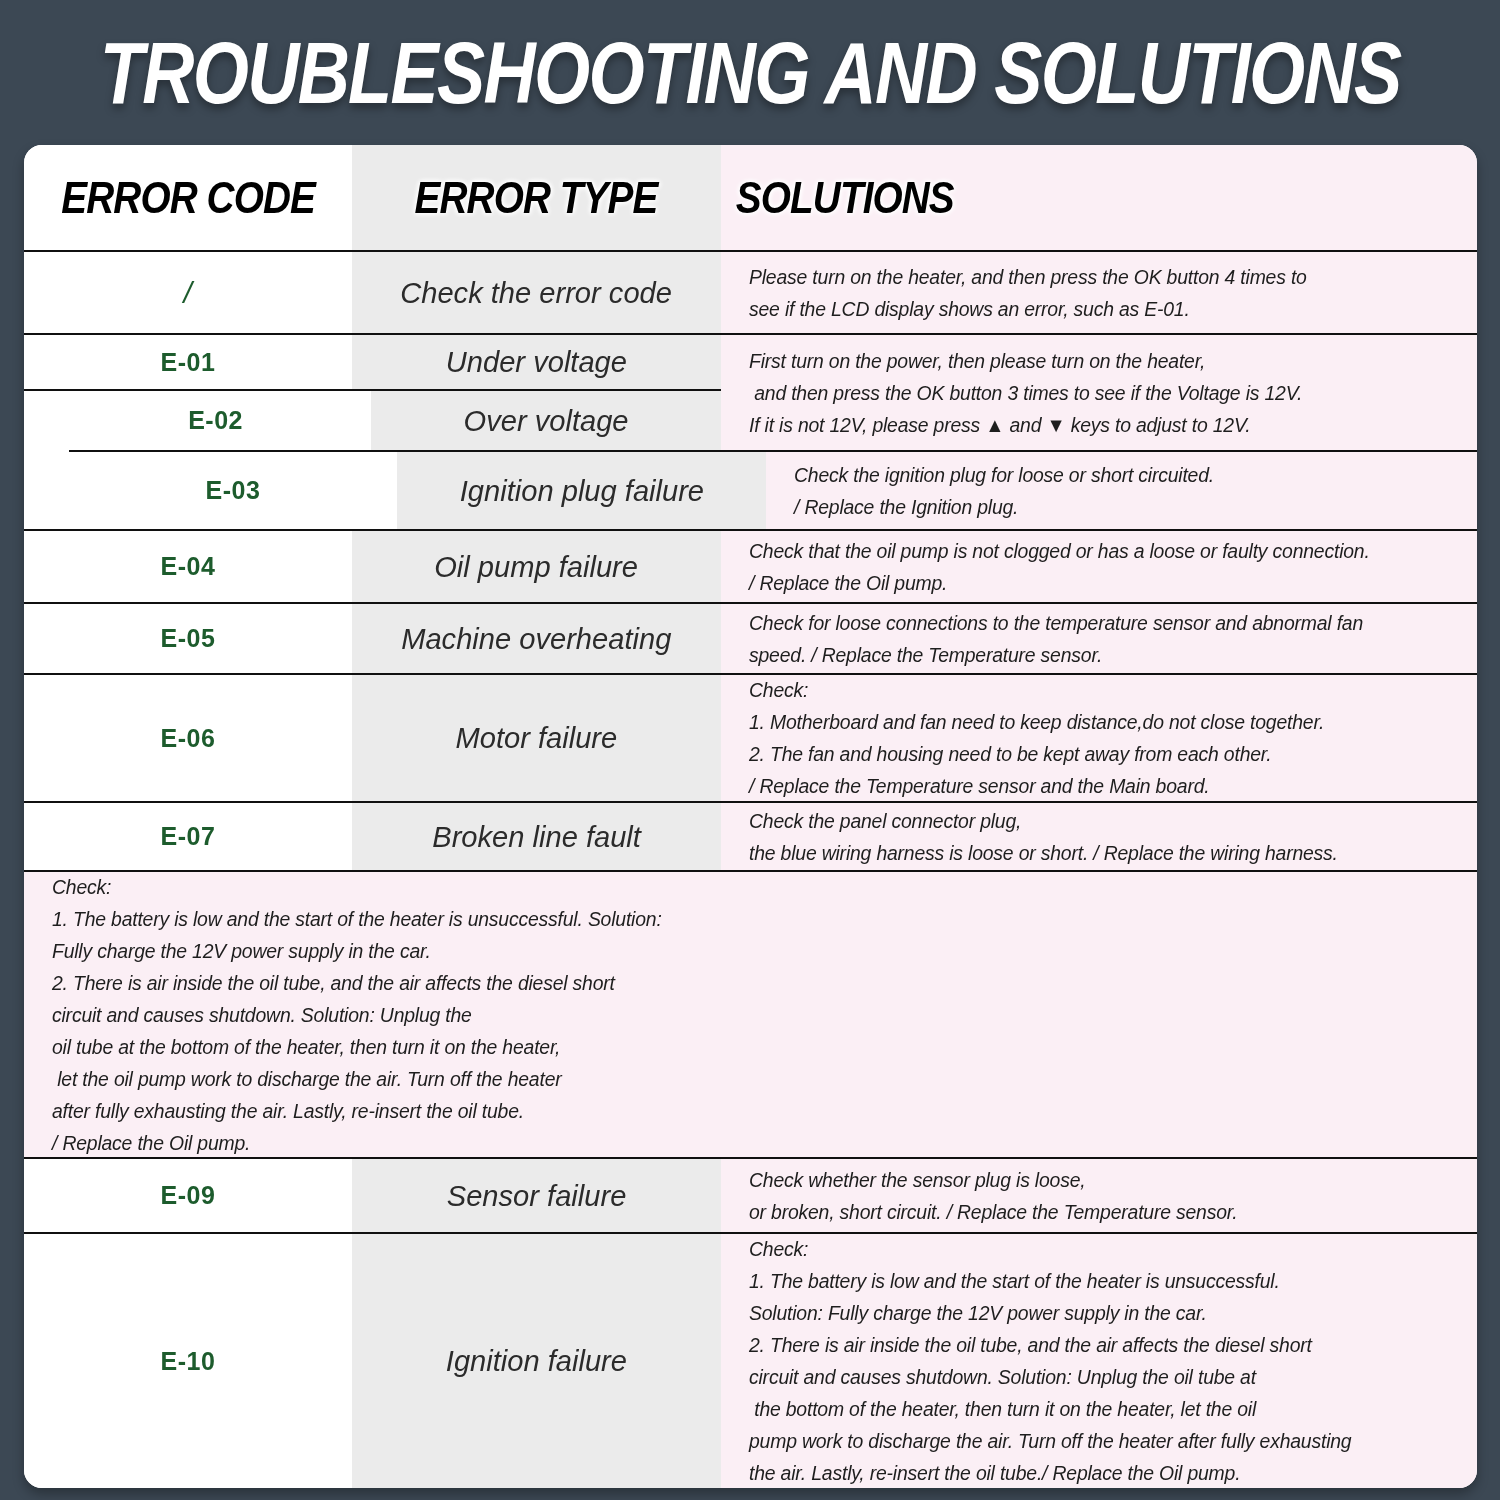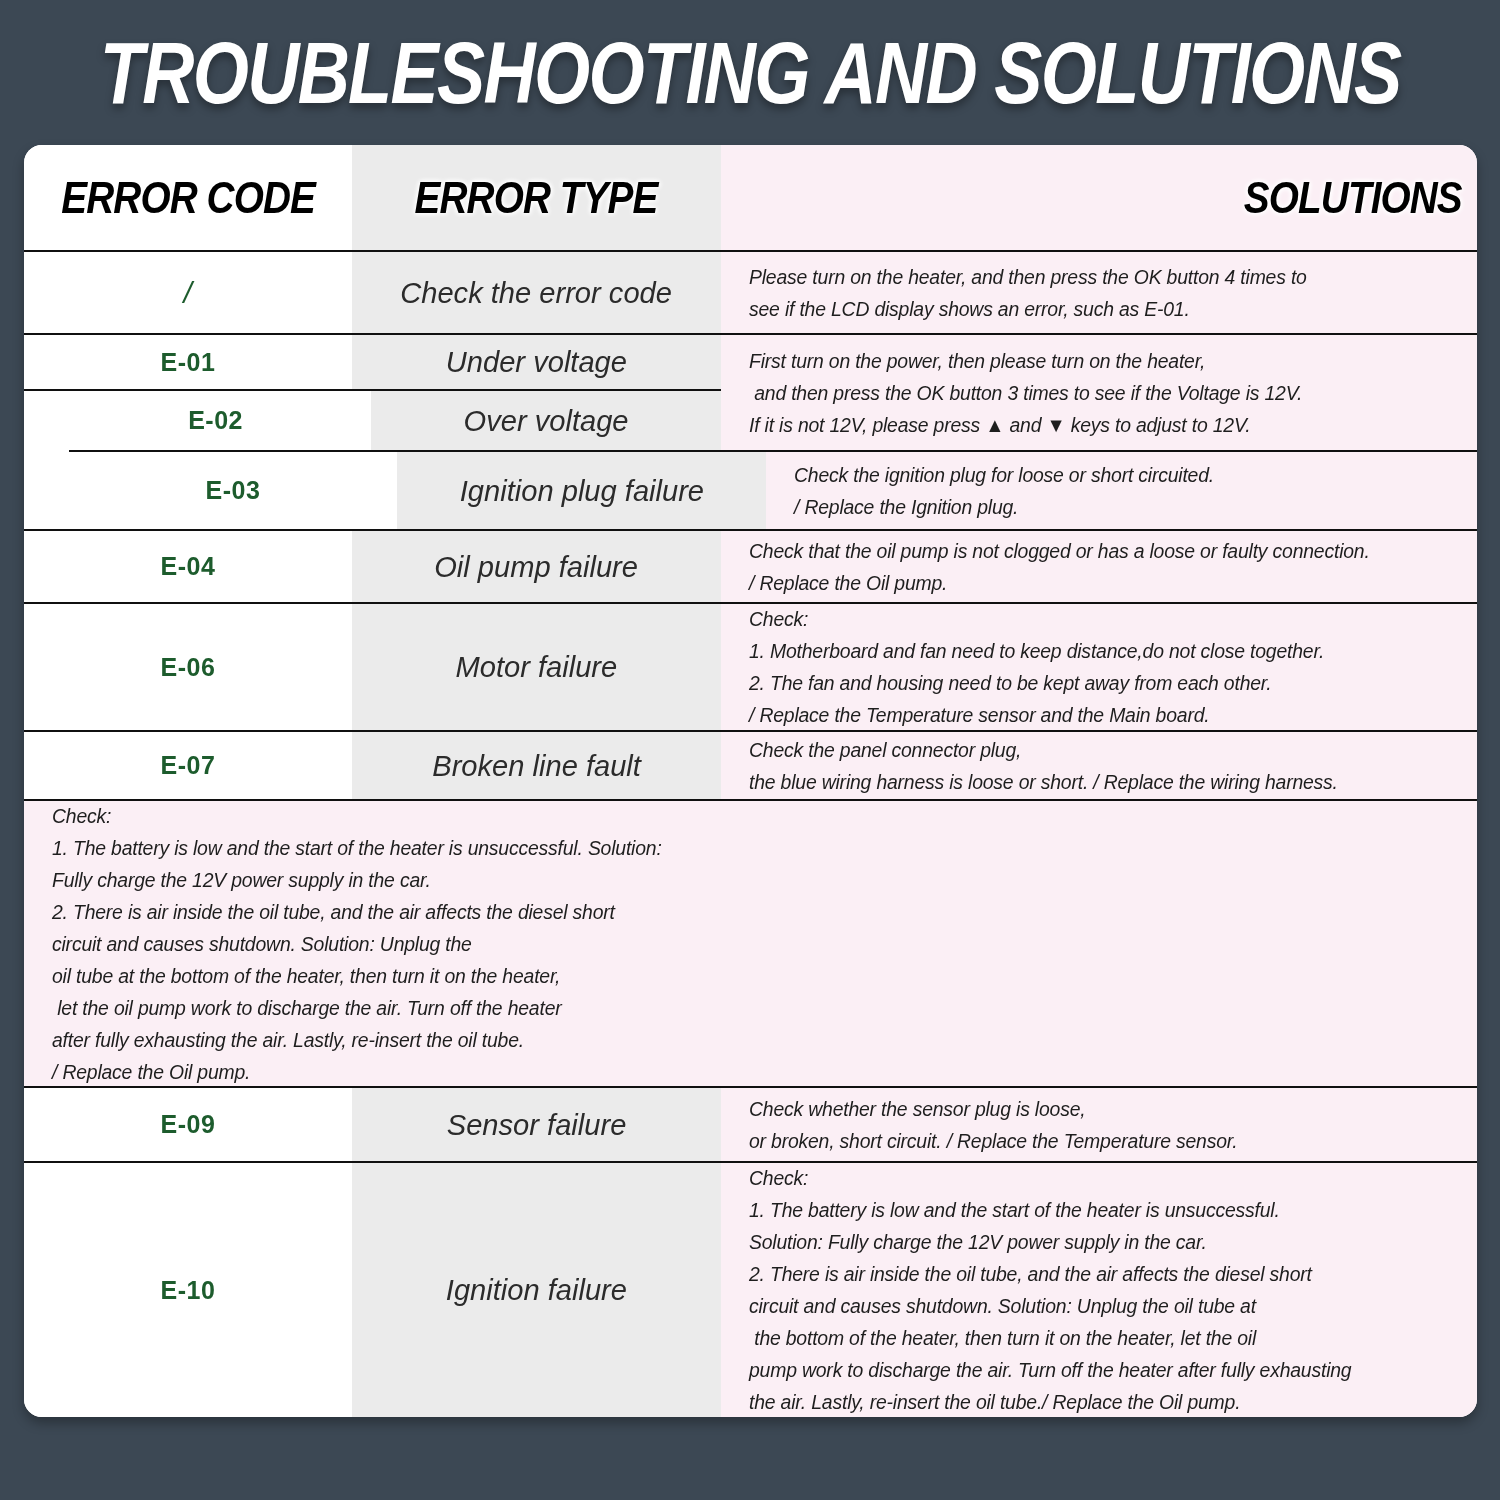--- a/index.html
+++ b/index.html
@@ -54,21 +54,21 @@
   .hdr-txt {
     display: inline-block;
     font-size: 44px;
     font-weight: bold;
     font-style: italic;
     letter-spacing: -1px;
     color: #000000;
     transform: scaleX(0.88);
     text-shadow: 0 0 5px #FFFFFF, 0 0 6px #FFFFFF, 0 0 7px #FFFFFF;
   }
-  .header-row .sol-cell { justify-content: flex-end; padding-left: 0; }
+  .header-row .sol-cell { justify-content: flex-start; padding-left: 0; }
 
   
   .code-txt {
     font-size: 25px;
     font-weight: bold;
     color: #1D5C2D;
     letter-spacing: 0.5px;
   }
   .code-txt.slash { font-weight: normal; font-style: italic; font-size: 30px; }
   .type-txt {
@@ -172,20 +172,32 @@
       <div class="row" style="height: 73px;">
         <div class="cell code-cell">
           <span class="code-txt">E-04</span>
         </div>
         <div class="cell type-cell">
           <span class="type-txt">Oil pump failure</span>
         </div>
         <div class="cell sol-cell">
           <span class="sol-txt">Check that the oil pump is not clogged or has a loose or faulty connection.
 / Replace the Oil pump.</span>
+        </div>
+      </div>
+      <div class="row" style="height: 71px;">
+        <div class="cell code-cell">
+          <span class="code-txt">E-05</span>
+        </div>
+        <div class="cell type-cell">
+          <span class="type-txt">Machine overheating</span>
+        </div>
+        <div class="cell sol-cell">
+          <span class="sol-txt">Check for loose connections to the temperature sensor and abnormal fan
+speed. / Replace the Temperature sensor.</span>
         </div>
       </div>
       <div class="row" style="height: 128px;">
         <div class="cell code-cell">
           <span class="code-txt">E-06</span>
         </div>
         <div class="cell type-cell">
           <span class="type-txt">Motor failure</span>
         </div>
         <div class="cell sol-cell">

